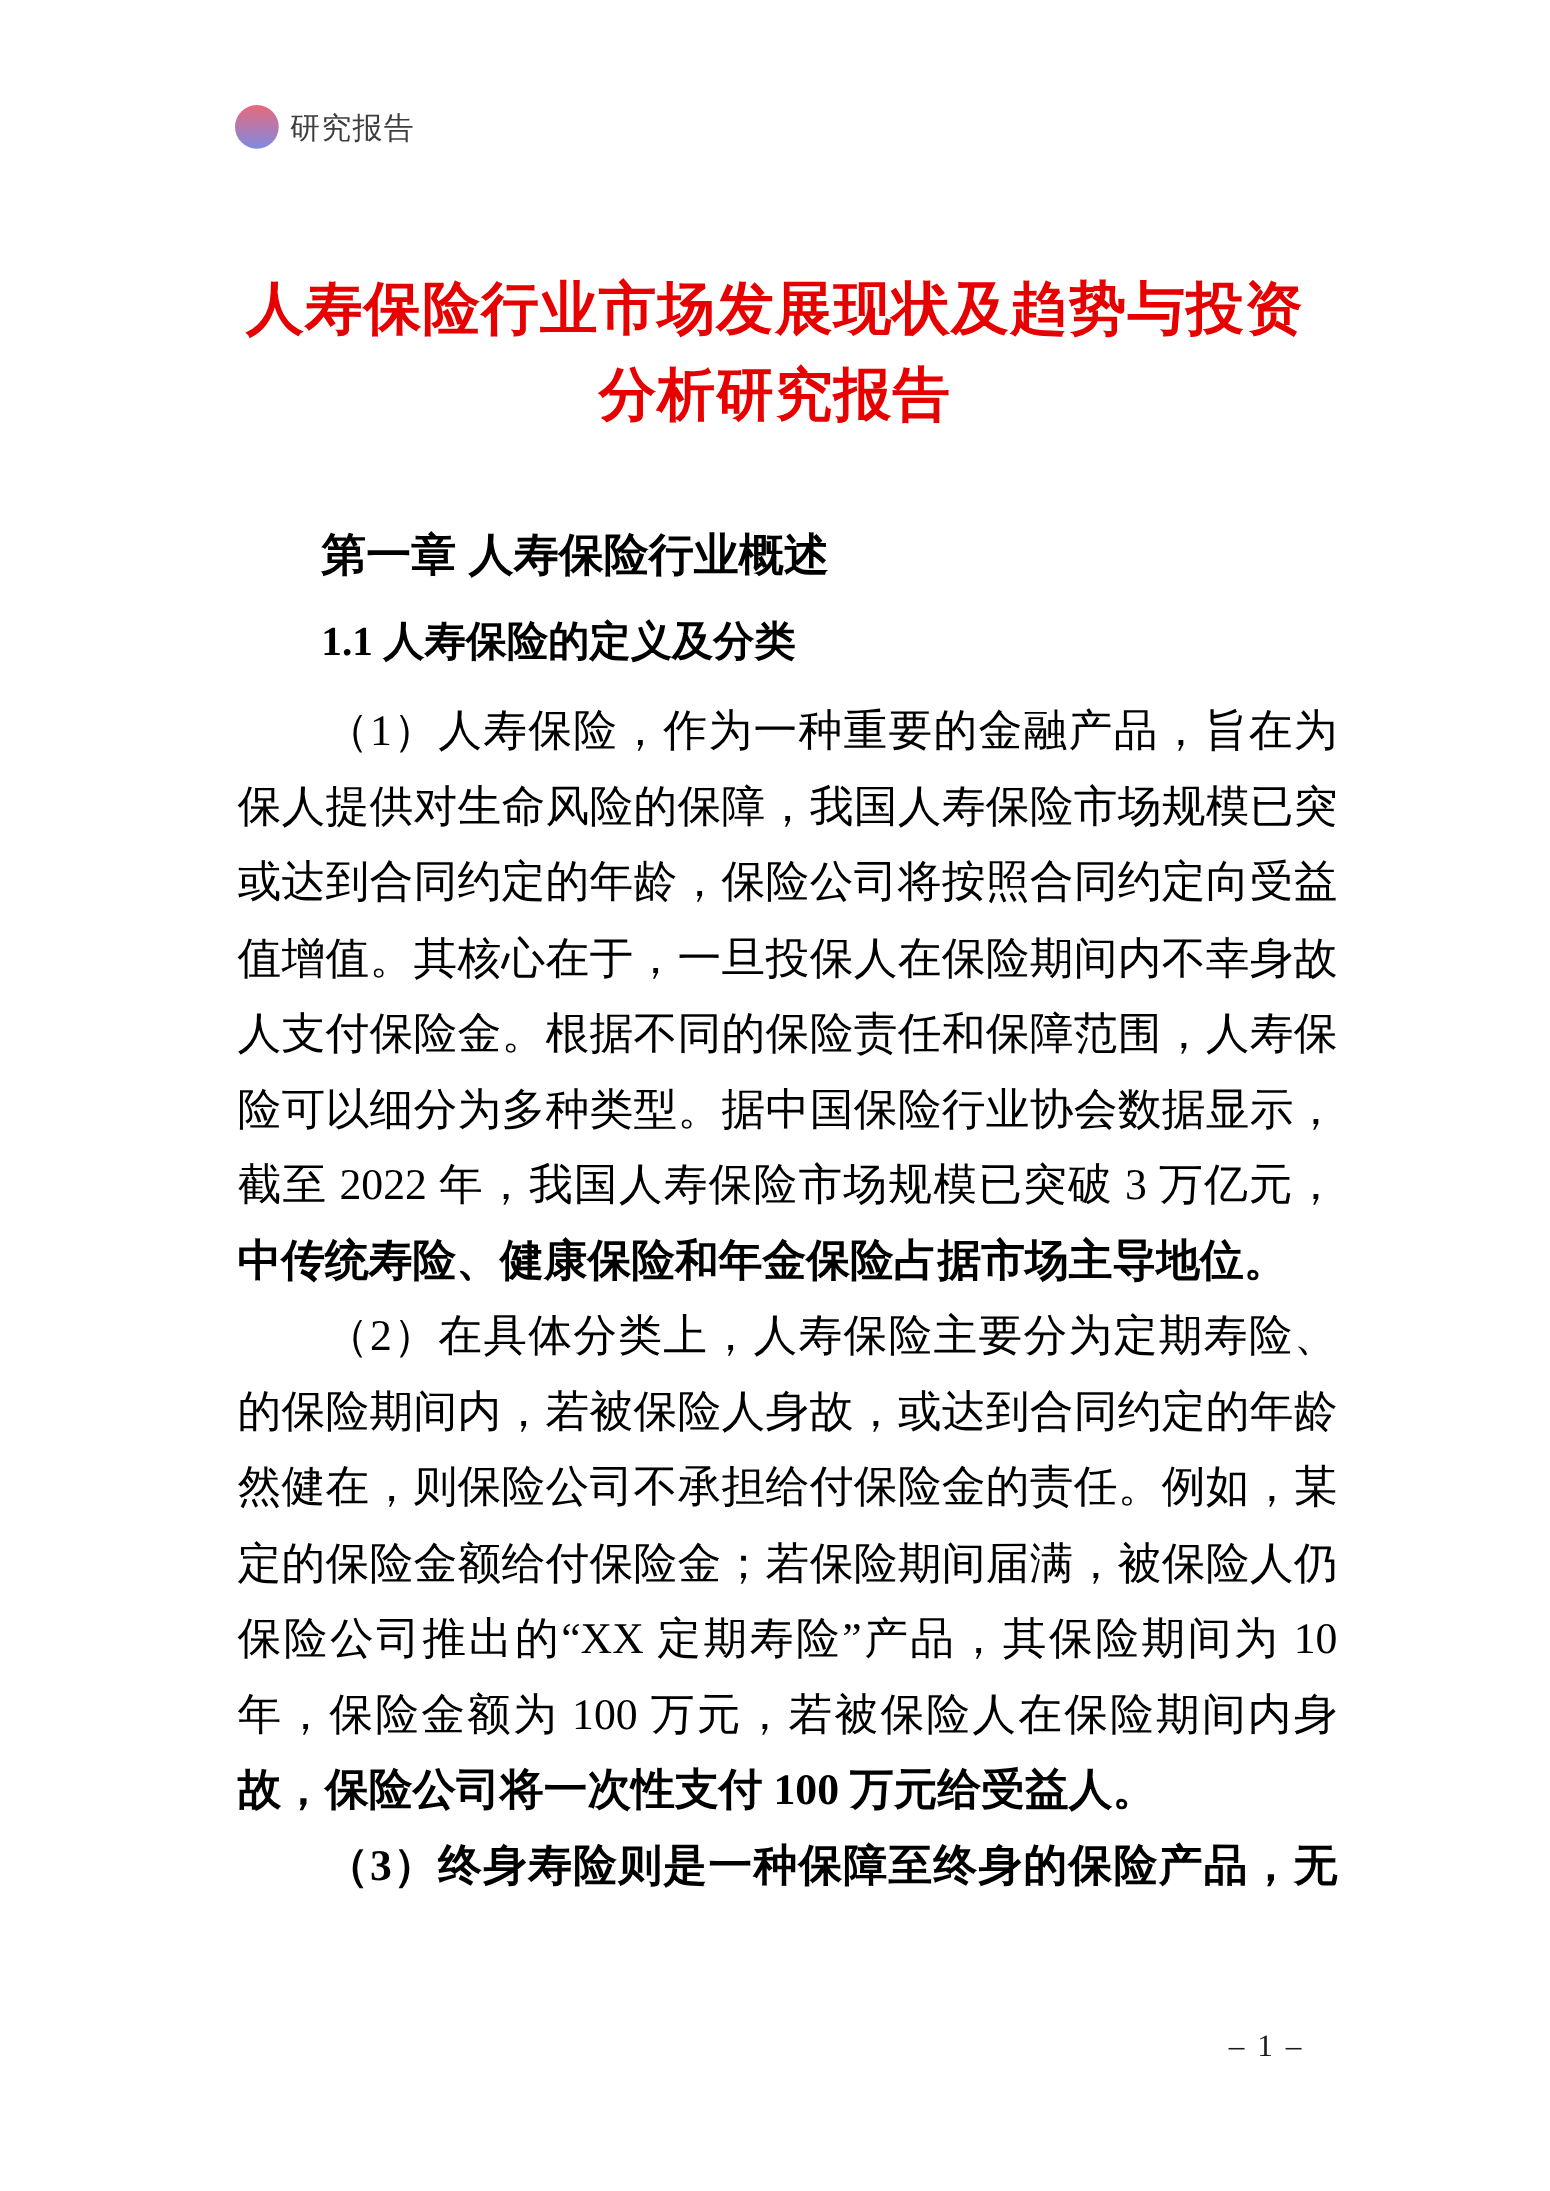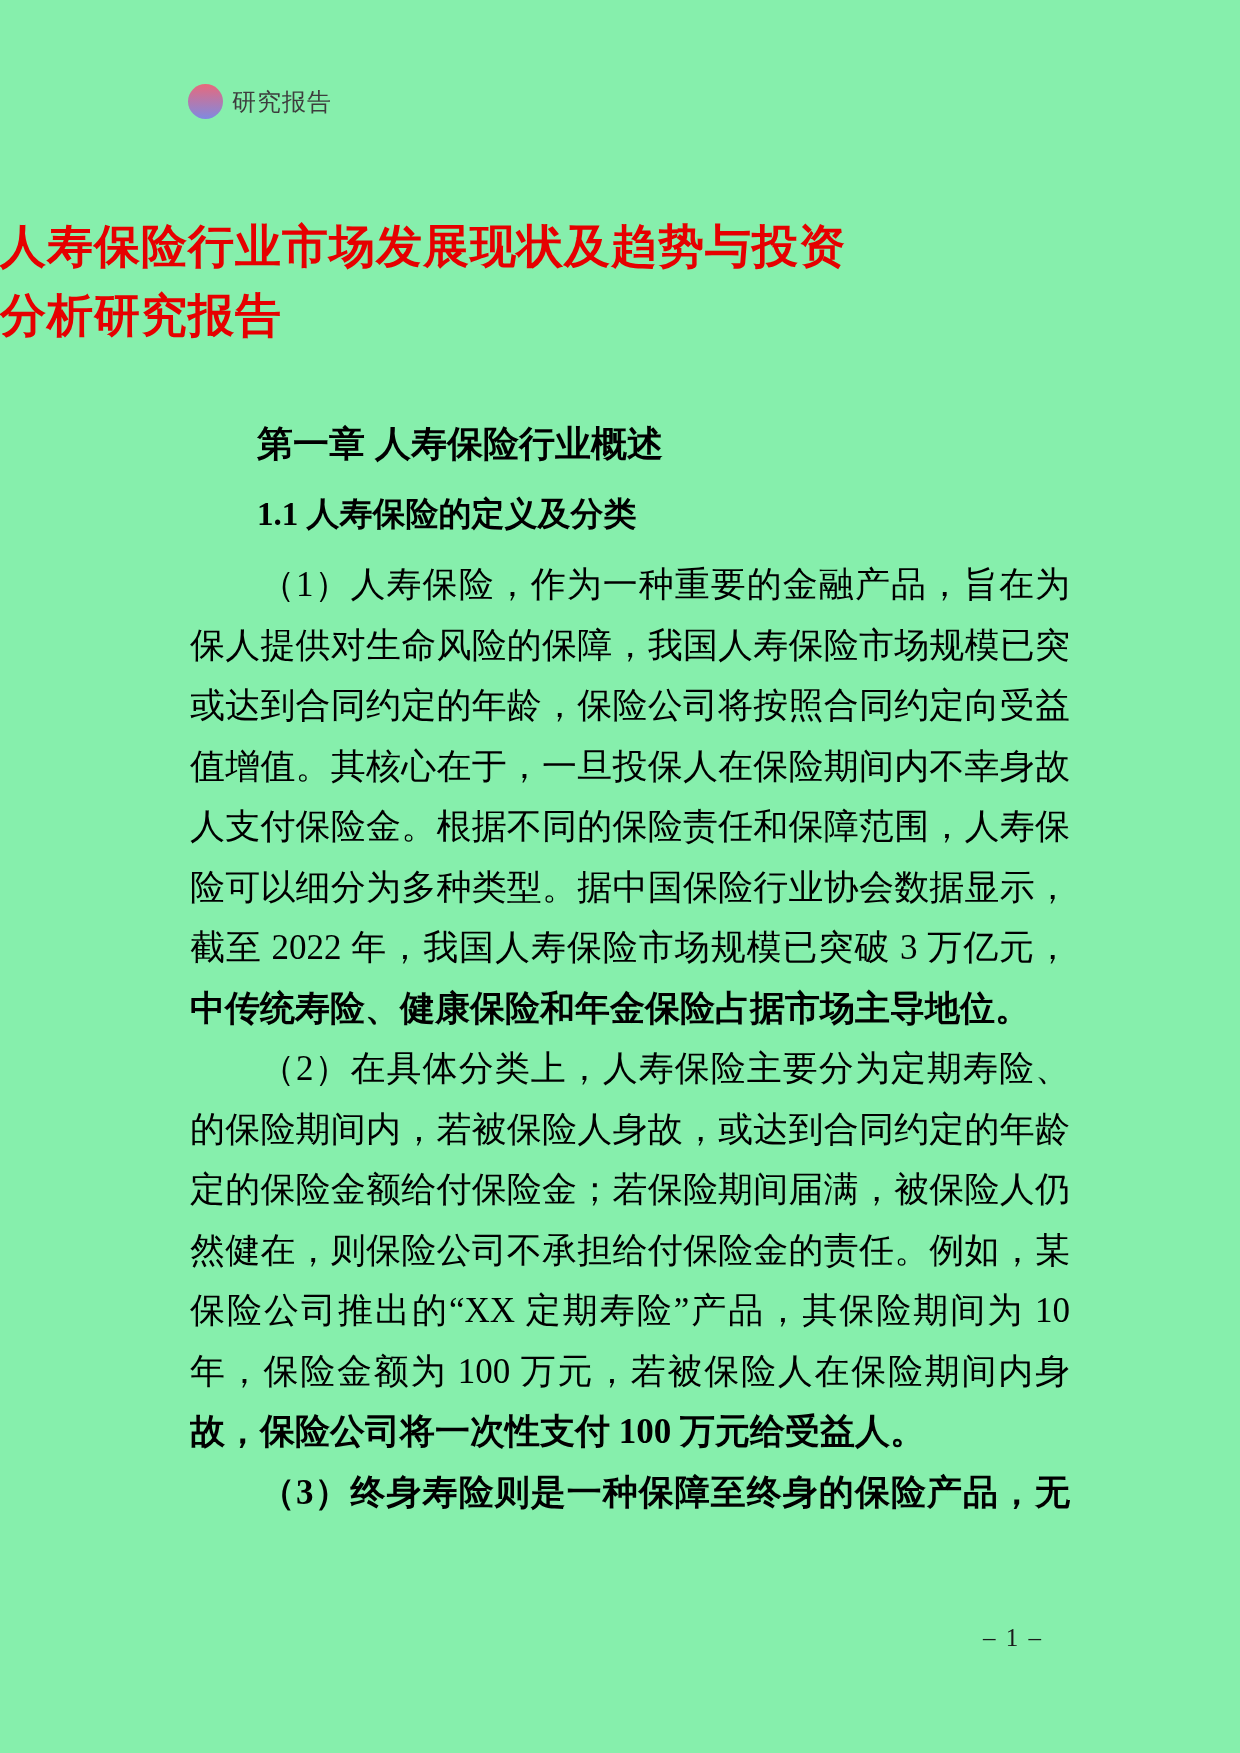--- a/index.html
+++ b/index.html
@@ -1,20 +1,20 @@
 <!DOCTYPE html>
 <html><head>
 <meta charset="utf-8">
 <style>
   html,body{margin:0;padding:0;background:#e9e9e9;}
   .page{
     position:relative;
     width:1240px;height:1753px;
     margin:0 auto;
-    background:#86efac;
+    background:#ffffff;
     overflow:hidden;
     font-family:"Liberation Serif", serif;
     color:#000000;
   }
   
   .brand{position:absolute;left:188px;top:84px;display:flex;align-items:center;}
   .brand-circle{
     width:35px;height:35px;border-radius:50%;
     background:linear-gradient(180deg,#e8697b 0%,#7f8ae1 100%);
     flex:0 0 auto;
@@ -24,20 +24,21 @@
     font-size:24px;
     letter-spacing:1px;
     color:#3d3d3d;
     font-family:"Liberation Serif", serif;
     white-space:nowrap;
   }
   
   .title{
     position:absolute;left:0;right:0;top:212px;
     margin:0;
+    text-align:center;
     font-family:"Liberation Sans", sans-serif;
     font-weight:bold;
     font-size:46px;
     line-height:69px;
     letter-spacing:1px;
   }
   .title .title-line{display:block;}
   
   .chapter{
     position:absolute;left:257px;top:423px;margin:0;
@@ -101,22 +102,22 @@
       <div class="body-line first">（1）人寿保险，作为一种重要的金融产品，旨在为投</div>
       <div class="body-line">保人提供对生命风险的保障，我国人寿保险市场规模已突破</div>
       <div class="body-line">或达到合同约定的年龄，保险公司将按照合同约定向受益</div>
       <div class="body-line">值增值。其核心在于，一旦投保人在保险期间内不幸身故</div>
       <div class="body-line">人支付保险金。根据不同的保险责任和保障范围，人寿保</div>
       <div class="body-line">险可以细分为多种类型。据中国保险行业协会数据显示，</div>
       <div class="body-line">截至 2022 年，我国人寿保险市场规模已突破 3 万亿元，其</div>
       <div class="body-line last">中传统寿险、健康保险和年金保险占据市场主导地位。</div>
       <div class="body-line first">（2）在具体分类上，人寿保险主要分为定期寿险、终</div>
       <div class="body-line">的保险期间内，若被保险人身故，或达到合同约定的年龄</div>
+      <div class="body-line">然健在，则保险公司不承担给付保险金的责任。例如，某</div>
       <div class="body-line">定的保险金额给付保险金；若保险期间届满，被保险人仍</div>
-      <div class="body-line">然健在，则保险公司不承担给付保险金的责任。例如，某</div>
       <div class="body-line">保险公司推出的“XX 定期寿险”产品，其保险期间为 10</div>
       <div class="body-line">年，保险金额为 100 万元，若被保险人在保险期间内身</div>
       <div class="body-line last">故，保险公司将一次性支付 100 万元给受益人。</div>
       <div class="body-line first last">（3）终身寿险则是一种保障至终身的保险产品，无论</div>
     </main>
 
   <footer class="pagenum">– 1 –</footer>
 
 </div>
 

